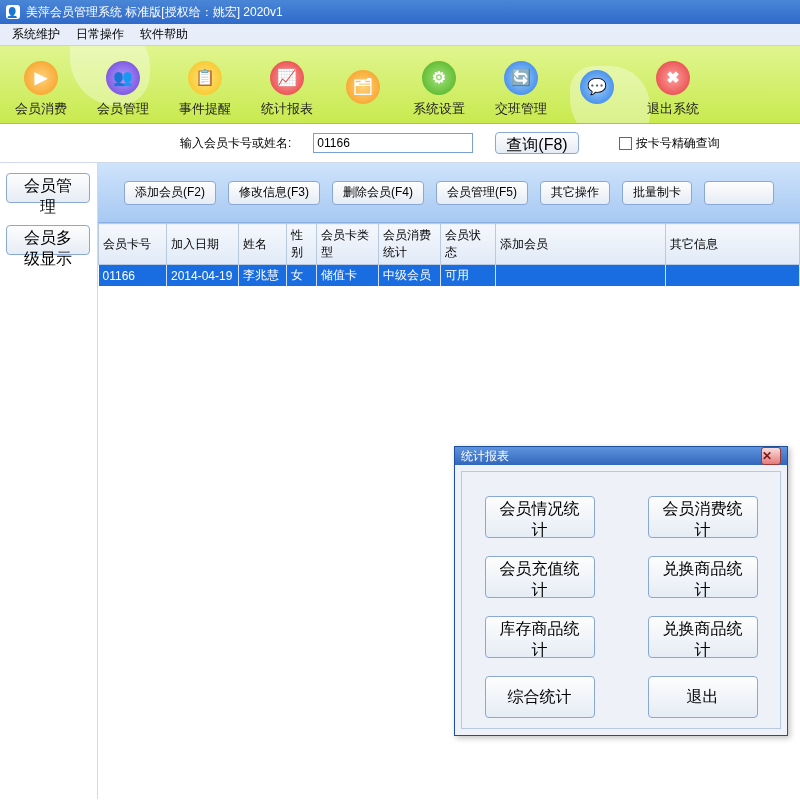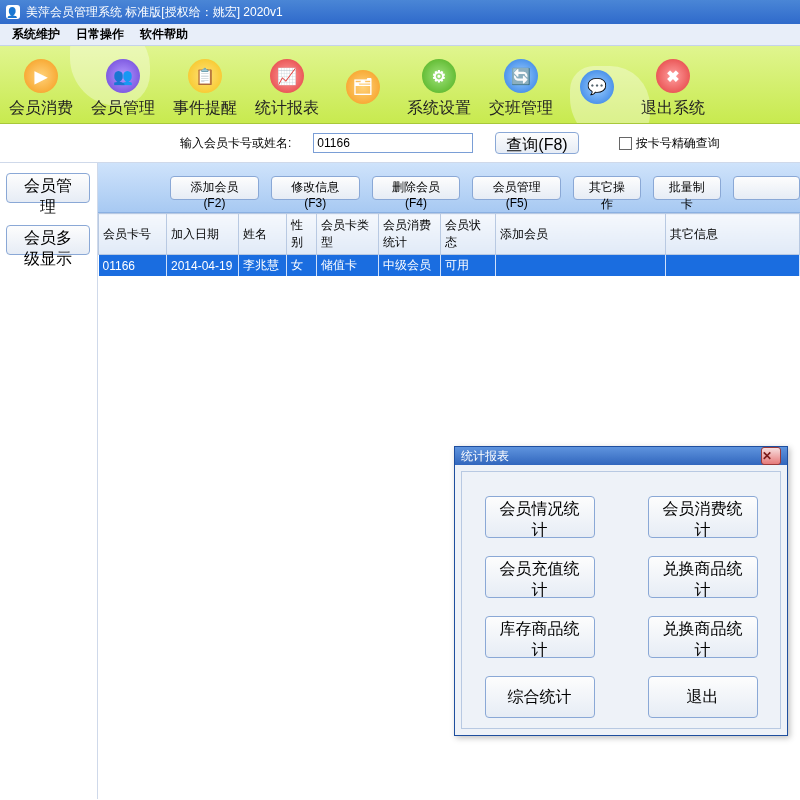--- a/index.html
+++ b/index.html
@@ -28,21 +28,21 @@
 
   
   .menubar {
     height: 22px;
     background: #e8eef9;
     border-bottom: 1px solid #c5d3ea;
     display: flex;
     align-items: center;
     padding-left: 4px;
   }
-  .menubar span { padding: 2px 8px; cursor: default; font-weight: bold; }
+  .menubar span { padding: 2px 8px; cursor: default; }
 
   
   .toolbar {
     height: 78px;
     background: #d6f26a;
     background: linear-gradient(#e0f58f, #c8ea4f);
     display: flex;
     align-items: center;
     border-bottom: 1px solid #a8c83a;
     position: relative;
@@ -58,21 +58,21 @@
   .toolbar::before{ left:70px; top:-20px; }
   .toolbar::after{ right:150px; top:20px; }
   .tool {
     display:flex; flex-direction:column; align-items:center;
     width: 82px;
     padding-top:6px;
     position:relative; z-index:1;
     cursor:pointer;
   }
   .tool .ticon { width:40px; height:40px; display:flex; align-items:center; justify-content:center; border-radius:8px; }
-  .tool .tlabel { margin-top:2px; color:#222; font-size:16px; }
+  .tool .tlabel { margin-top:2px; color:#222; font-size:13px; }
   .tool.gap { width: 70px; }
 
   
   .ic-round { width:34px;height:34px;border-radius:50%; display:flex;align-items:center;justify-content:center;}
   .ic-orange{background:radial-gradient(#ffd27a,#f59a1a);}
   .ic-purple{background:radial-gradient(#b499ff,#6a42d6);}
   .ic-yellow{background:radial-gradient(#ffe27a,#f5c21a);}
   .ic-red{background:radial-gradient(#ffa0a0,#e23a3a);}
   .ic-green{background:radial-gradient(#9fe27a,#4cae1a);}
   .ic-blue{background:radial-gradient(#9fd0ff,#2a7ae2);}
@@ -117,24 +117,24 @@
   .leftcol .btn { width:84px; height:30px; }
 
   .content {
     flex:1;
     display:flex; flex-direction:column;
     background:#fff;
   }
 
   
   .actbar {
-    height: 50px;
+    height: 60px;
     background: linear-gradient(#cfe3fb,#a7c9f2);
     display:flex; align-items:center;
-    padding-left: 72px;
+    padding-left: 26px;
     gap:12px;
     border-bottom:1px solid #8ab0e2;
   }
   .actbar .btn { height:24px; font-size:12px; }
   .btn.narrow{ padding:2px 6px; }
 
   
   .tbl {
     width:100%;
     border-collapse:collapse;

